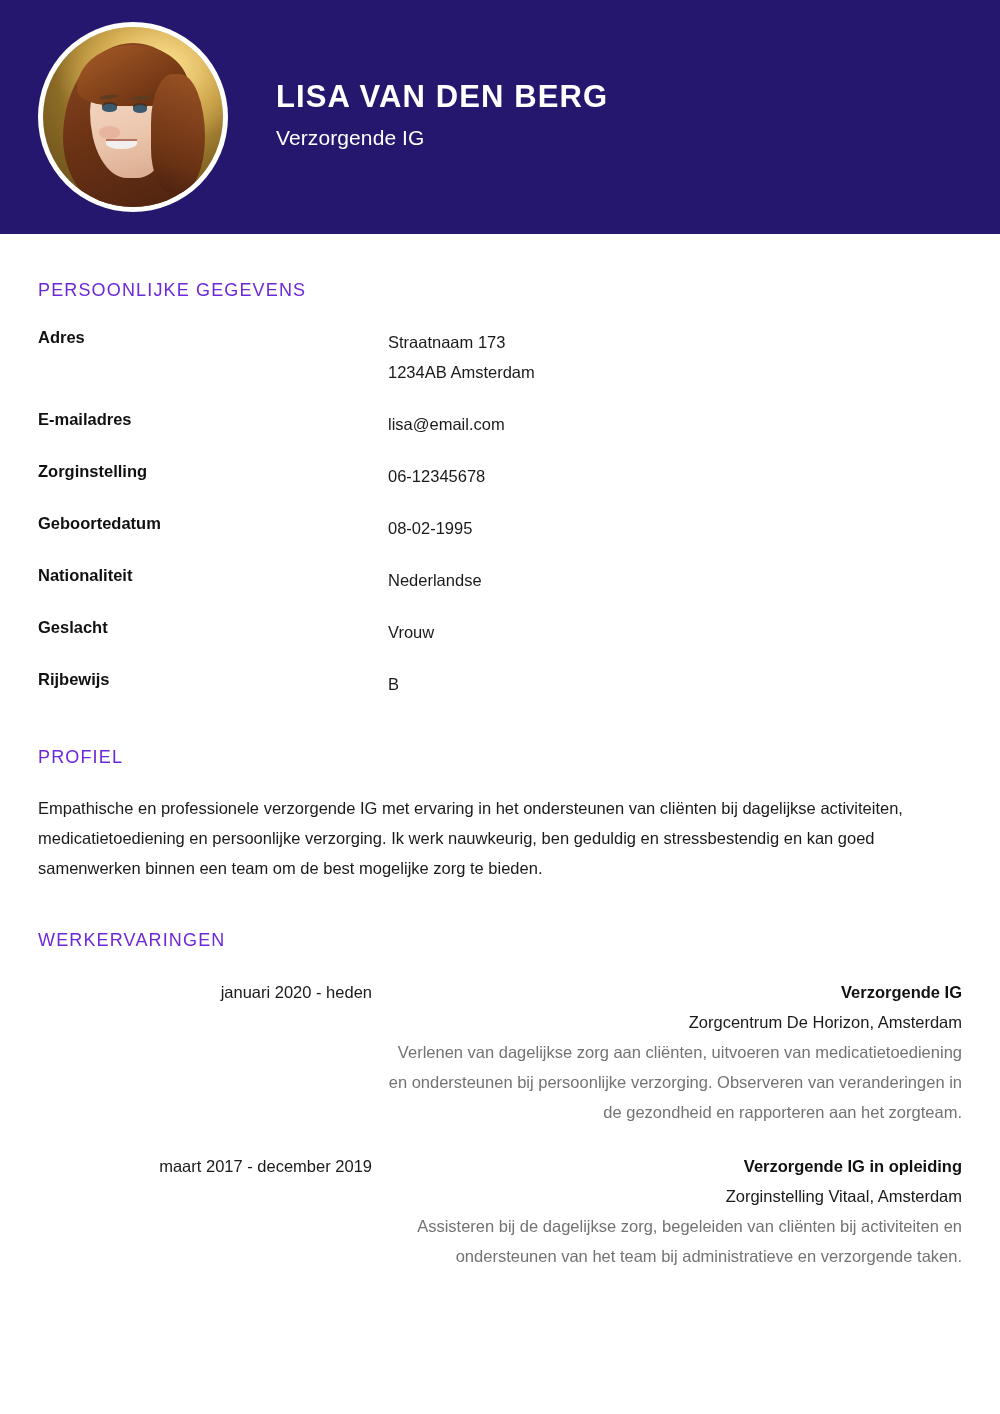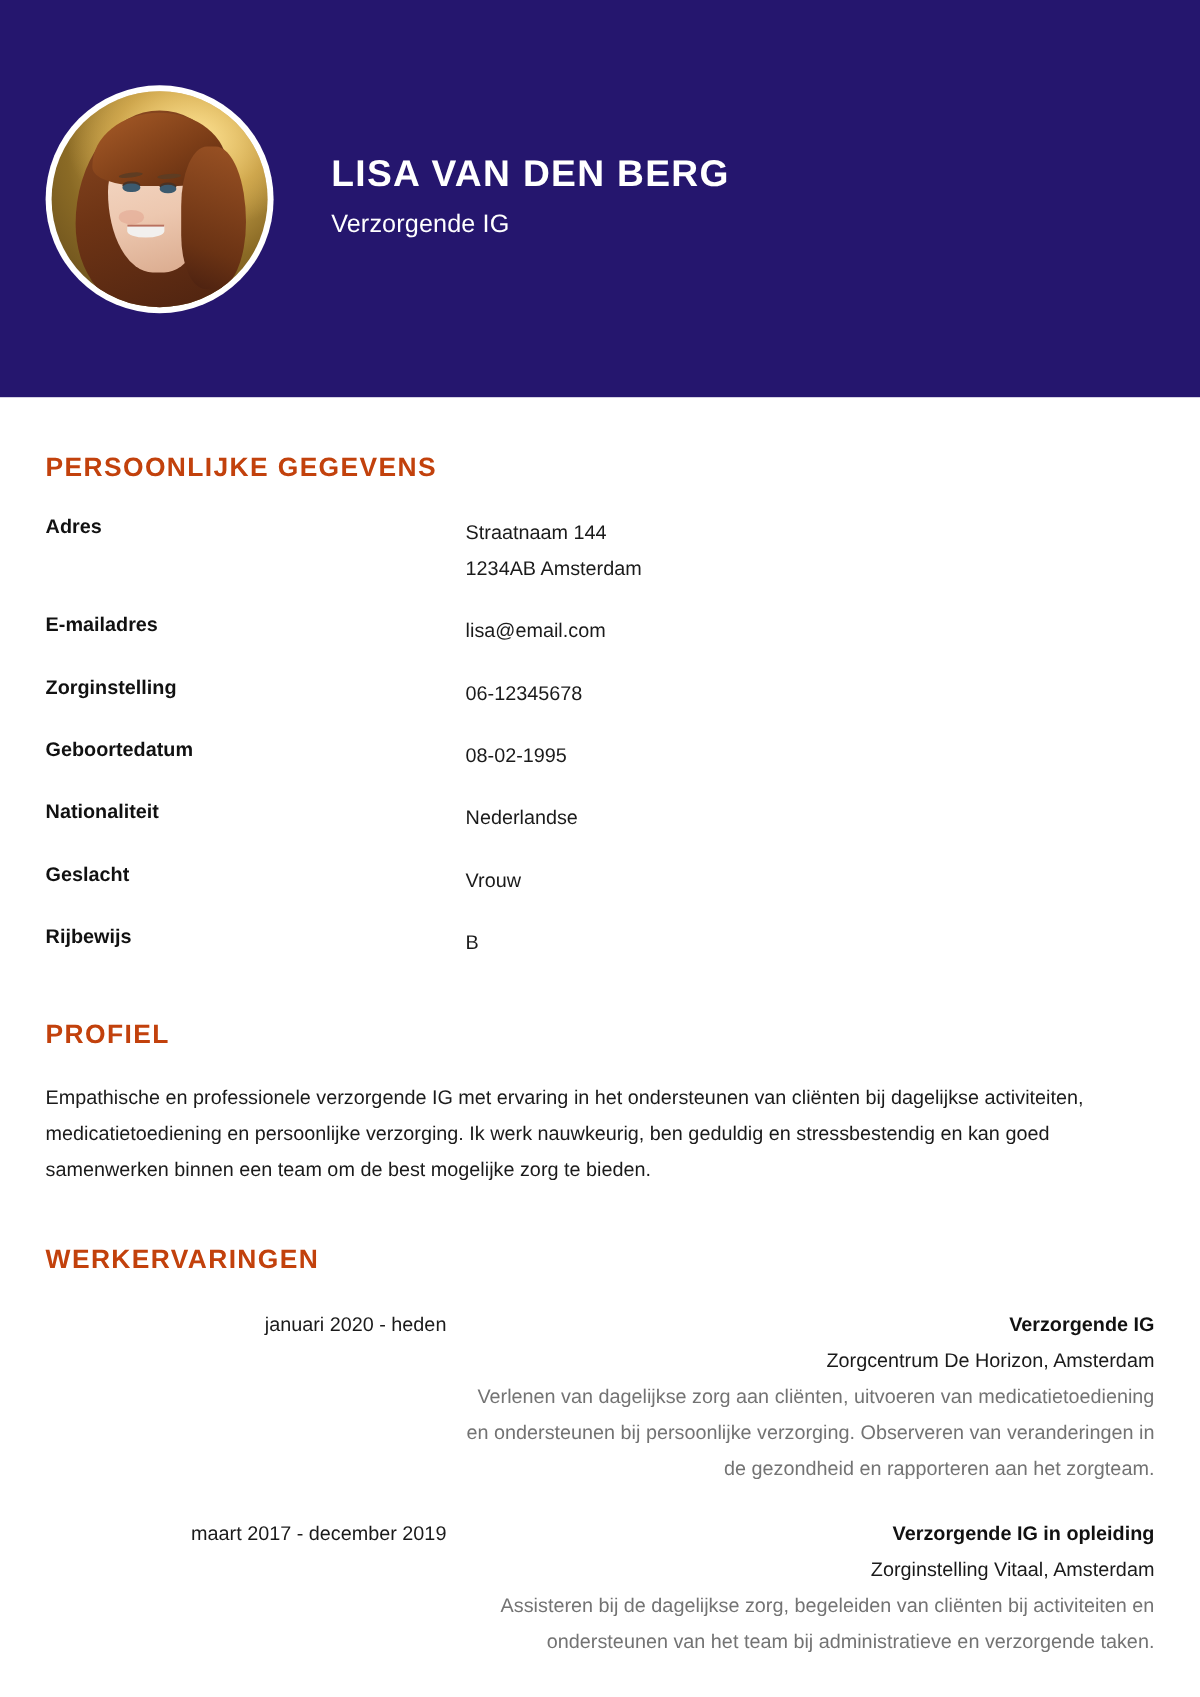--- a/index.html
+++ b/index.html
@@ -22,21 +22,21 @@
     width: 1000px;
     height: 1414px;
     background: #ffffff;
     overflow: hidden;
   }
 
   
   .header {
     position: relative;
     width: 1000px;
-    height: 331px;
+    height: 234px;
     background: #25166e;
     display: flex;
     align-items: center;
     padding-left: 38px;
   }
 
   .avatar-wrap {
     width: 190px;
     height: 190px;
     border-radius: 50%;
@@ -146,24 +146,24 @@
   }
 
   
   .content {
     padding: 0 38px;
   }
 
   .section { position: relative; }
 
   .section-title {
-    font-size: 22px;
-    font-weight: bold;
+    font-size: 18px;
+    font-weight: normal;
     letter-spacing: 1.15px;
-    color: #c2410c;
+    color: #6d28d9;
     text-transform: uppercase;
   }
 
   #section-personal { padding-top: 46px; }
   #section-profile  { padding-top: 48px; }
   #section-work     { padding-top: 47px; }
 
   
   .details { margin-top: 26px; }
 
@@ -276,21 +276,21 @@
   <main class="content">
 
     <section class="section" id="section-personal">
       <h2 class="section-title">PERSOONLIJKE GEGEVENS</h2>
 
       <div class="details">
 
         <div class="detail-row">
           <div class="detail-label">Adres</div>
           <div class="detail-value">
-            <span class="vline">Straatnaam 144</span>
+            <span class="vline">Straatnaam 173</span>
             <span class="vline">1234AB Amsterdam</span>
           </div>
         </div>
 
         <div class="detail-row">
           <div class="detail-label">E-mailadres</div>
           <div class="detail-value">
             <span class="vline">lisa@email.com</span>
           </div>
         </div>

